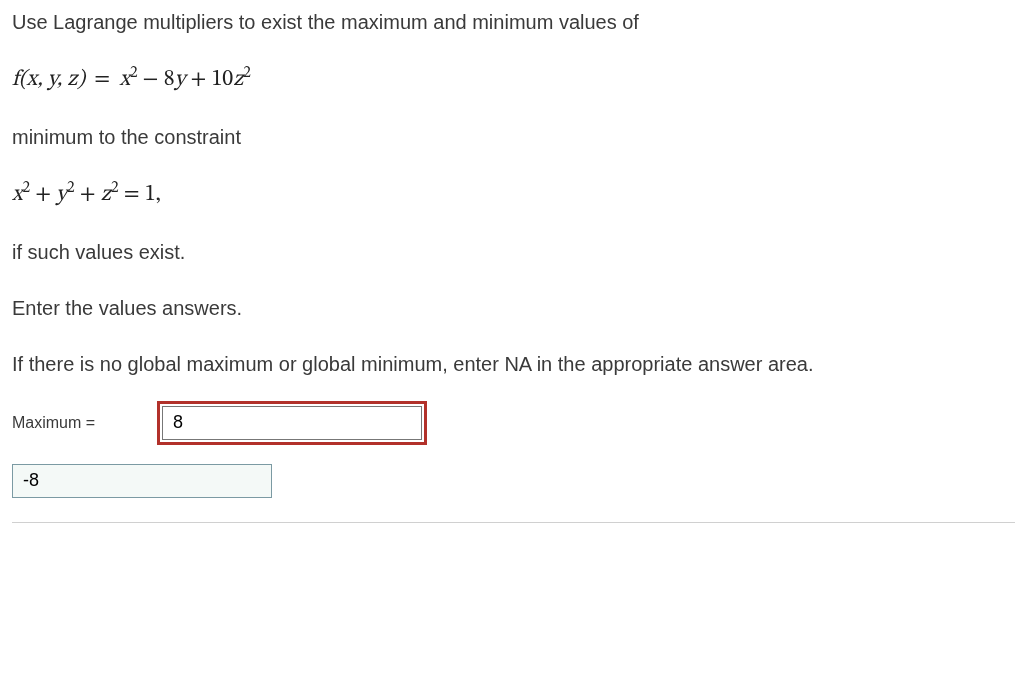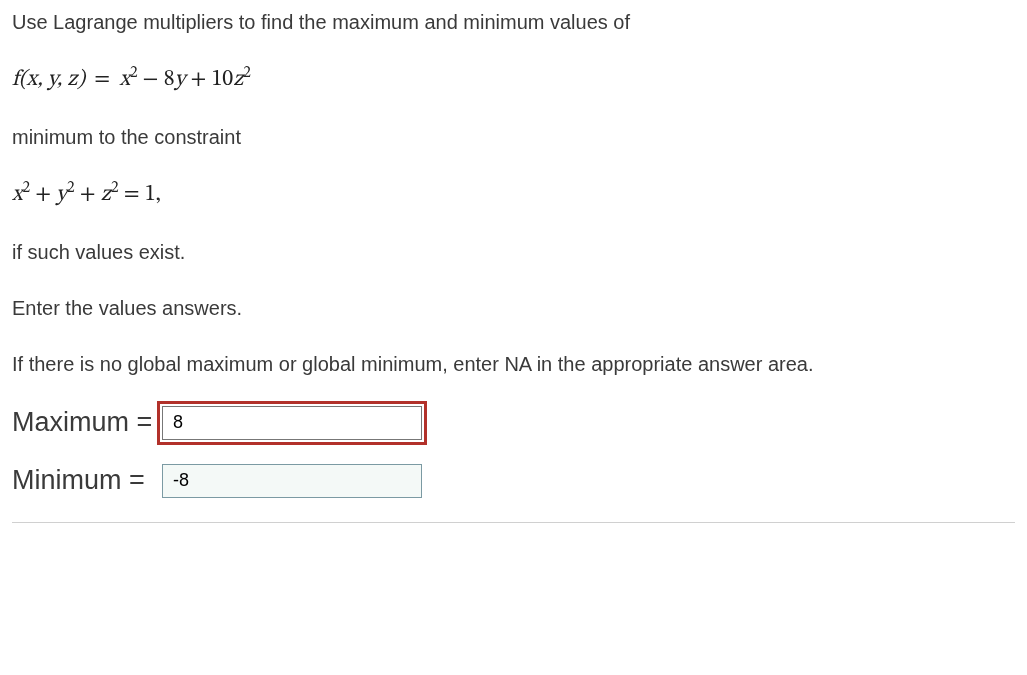--- a/index.html
+++ b/index.html
@@ -21,21 +21,21 @@
     font-size: 22px;
     color: #222;
   }
   .answer-row {
     display: flex;
     align-items: center;
     margin-bottom: 24px;
   }
   .answer-label {
     width: 150px;
-    font-size: 27px;
+    font-size: 16px;
   }
   .answer-input {
     height: 34px;
     width: 260px;
     padding: 2px 10px;
     font-size: 18px;
     font-family: inherit;
     border: 1px solid #7b9aa3;
     background: #f4f9f7;
     box-sizing: border-box;
@@ -55,21 +55,21 @@
   .eqspace { margin: 0 4px; }
   hr.bottom {
     border: none;
     border-top: 1px solid #d0d0d0;
     margin: 0;
   }
 </style>
 </head>
 <body>
 
-<p class="line">Use Lagrange multipliers to find the maximum and minimum values of</p>
+<p class="line">Use Lagrange multipliers to exist the maximum and minimum values of</p>
 
 <p class="line math">
   <span class="ital">f(x, y, z)</span>
   <span class="eqspace">=</span>
   <span><span class="ital">x</span><span class="sup">2</span> − 8<span class="ital">y</span> + 10<span class="ital">z</span><span class="sup">2</span></span>
 </p>
 
 <p class="line">minimum to the constraint</p>
 
 <p class="line math">
@@ -81,17 +81,16 @@
 <p class="line">Enter the values answers.</p>
 
 <p class="line">If there is no global maximum or global minimum, enter NA in the appropriate answer area.</p>
 
 <div class="answer-row">
   <span class="answer-label">Maximum  =</span>
   <input type="text" class="answer-input highlight" value="8" style="">
 </div>
 
 <div class="answer-row">
-  <span class="answer-label">Minimum  =</span>
   <input type="text" class="answer-input" value="-8" style="">
 </div>
 
 <hr class="bottom">
 
 </body></html>

